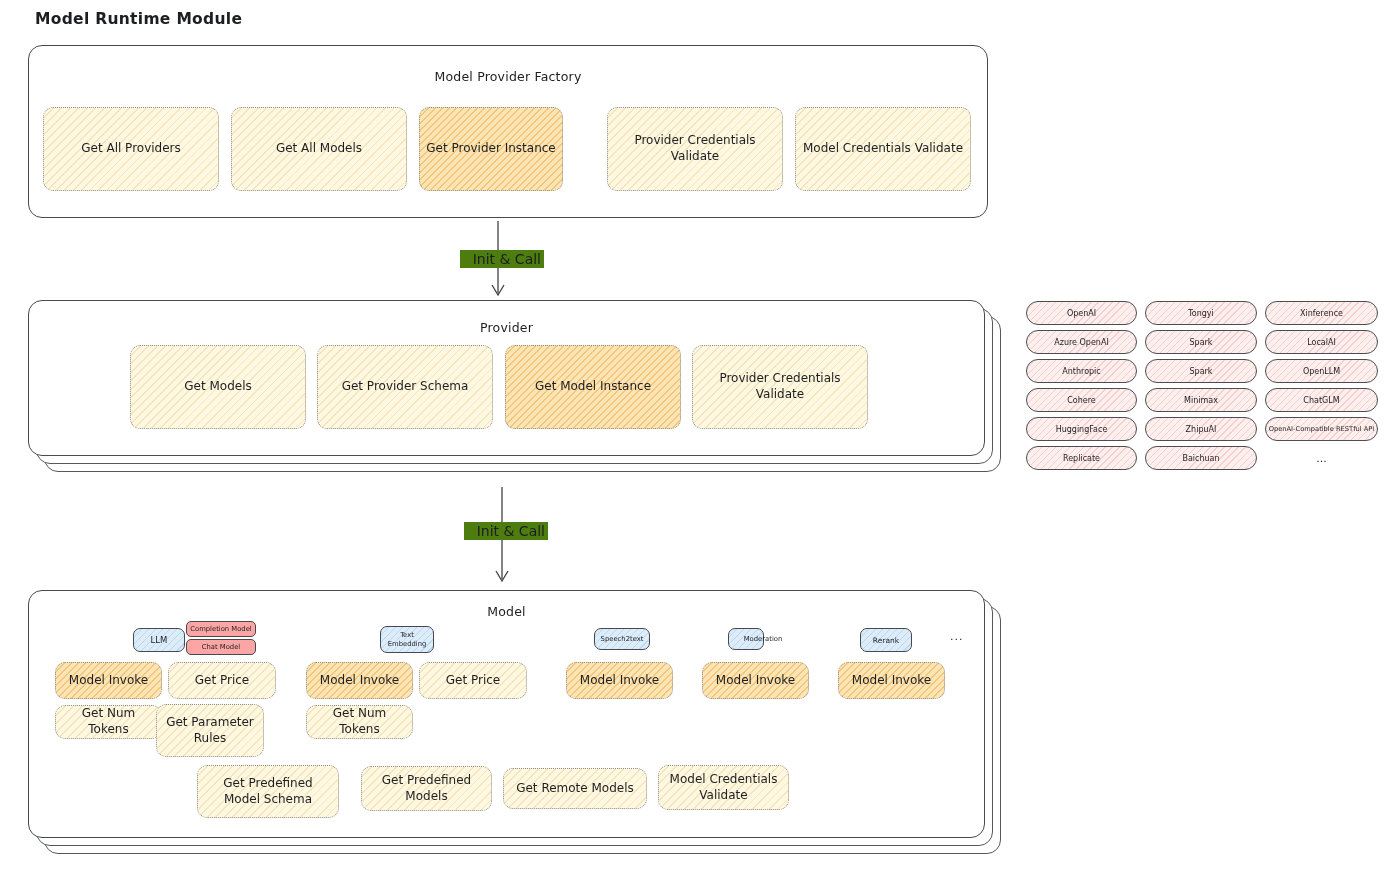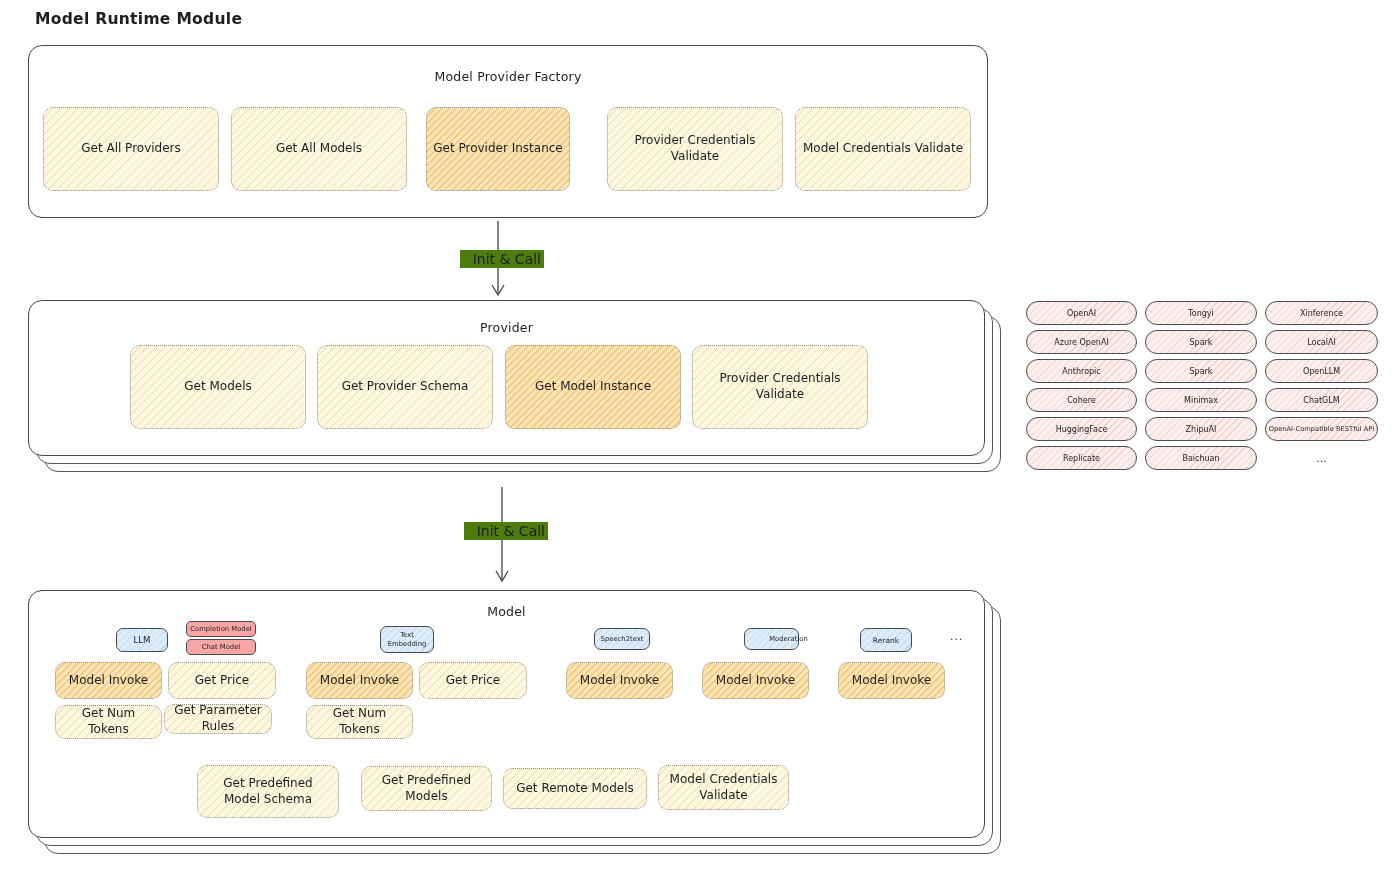--- a/index.html
+++ b/index.html
@@ -42,21 +42,21 @@
 
 <div class="canvas">
 
   <div class="page-title">Model Runtime Module</div>
 
   <div class="stack" style="left:28px;top:45px;width:960px;height:173px;">
     <div class="card"></div>
     <div class="sec-title" style="top:24px;">Model Provider Factory</div>
     <div class="op" style="left:15px;top:62px;width:176px;height:84px;">Get All Providers</div>
     <div class="op" style="left:203px;top:62px;width:176px;height:84px;">Get All Models</div>
-    <div class="op emph" style="left:391px;top:62px;width:144px;height:84px;margin-left:7px;">Get Provider Instance</div>
+    <div class="op emph" style="left:391px;top:62px;width:144px;height:84px;">Get Provider Instance</div>
     <div class="op" style="left:579px;top:62px;width:176px;height:84px;">Provider Credentials Validate</div>
     <div class="op" style="left:767px;top:62px;width:176px;height:84px;">Model Credentials Validate</div>
   </div>
 
   <div class="abs" style="left:488px;top:221px;z-index:2;">
     <svg width="20" height="78" viewBox="0 0 20 78">
       <line x1="10" y1="0" x2="10" y2="72" stroke="#3f4247" stroke-width="1.3"></line>
       <polyline points="4,64 10,74 16,64" fill="none" stroke="#3f4247" stroke-width="1.3"></polyline>
     </svg>
   </div>
@@ -101,39 +101,39 @@
     </svg>
   </div>
   <div class="arrow-label" style="left:464px;top:522px;width:78px;">Init &amp; Call</div>
 
   <div class="stack" style="left:28px;top:590px;width:957px;height:248px;">
     <div class="layer l2"></div>
     <div class="layer l1"></div>
     <div class="card"></div>
     <div class="sec-title" style="top:14px;">Model</div>
 
-    <div class="badge" style="left:88px;top:38px;width:52px;height:24px;">LLM</div>
+    <div class="badge" style="left:105px;top:38px;width:52px;height:24px;">LLM</div>
     <div class="chip" style="left:158px;top:31px;width:70px;height:16px;">Completion Model</div>
     <div class="chip" style="left:158px;top:49px;width:70px;height:16px;">Chat Model</div>
     <div class="badge" style="left:352px;top:36px;width:54px;height:27px;font-size:6.8px;padding:1px 8px;">Text Embedding</div>
     <div class="badge" style="left:566px;top:38px;width:56px;height:22px;font-size:6.8px;">Speech2text</div>
-    <div class="badge" style="left:716px;top:38px;width:55px;height:22px;font-size:6.8px;padding-left:34px;">Moderation</div>
+    <div class="badge" style="left:700px;top:38px;width:36px;height:22px;font-size:6.8px;padding-left:34px;">Moderation</div>
     <div class="badge" style="left:832px;top:38px;width:52px;height:24px;font-size:7.5px;">Rerank</div>
     <div class="dots" style="left:922px;top:40px;">...</div>
 
     <div class="op emph" style="left:27px;top:72px;width:107px;height:37px;">Model Invoke</div>
     <div class="op" style="left:140px;top:72px;width:108px;height:37px;">Get Price</div>
     <div class="op emph" style="left:278px;top:72px;width:107px;height:37px;">Model Invoke</div>
     <div class="op" style="left:391px;top:72px;width:108px;height:37px;">Get Price</div>
     <div class="op emph" style="left:538px;top:72px;width:107px;height:37px;">Model Invoke</div>
     <div class="op emph" style="left:674px;top:72px;width:107px;height:37px;">Model Invoke</div>
     <div class="op emph" style="left:810px;top:72px;width:107px;height:37px;">Model Invoke</div>
 
     <div class="op" style="left:27px;top:115px;width:107px;height:34px;">Get Num Tokens</div>
-    <div class="op" style="left:136px;top:114px;width:108px;height:30px;">Get Parameter Rules</div>
+    <div class="op" style="left:128px;top:114px;width:108px;height:53px;">Get Parameter Rules</div>
     <div class="op" style="left:278px;top:115px;width:107px;height:34px;">Get Num Tokens</div>
 
     <div class="op" style="left:169px;top:175px;width:142px;height:53px;">Get Predefined Model Schema</div>
     <div class="op" style="left:333px;top:176px;width:131px;height:45px;">Get Predefined Models</div>
     <div class="op" style="left:475px;top:178px;width:144px;height:41px;">Get Remote Models</div>
     <div class="op" style="left:630px;top:175px;width:131px;height:45px;">Model Credentials Validate</div>
   </div>
 
 </div>
 

